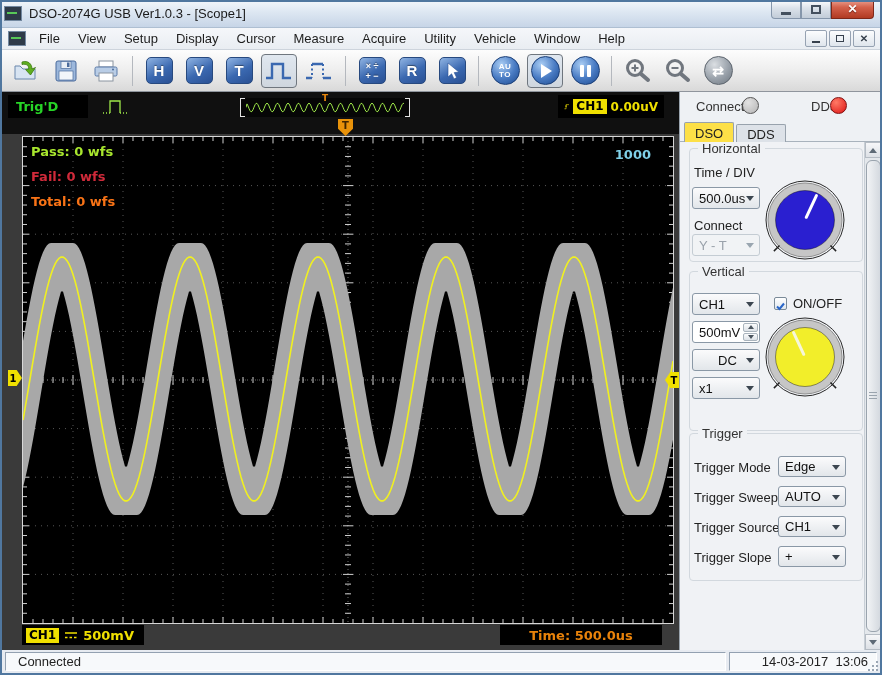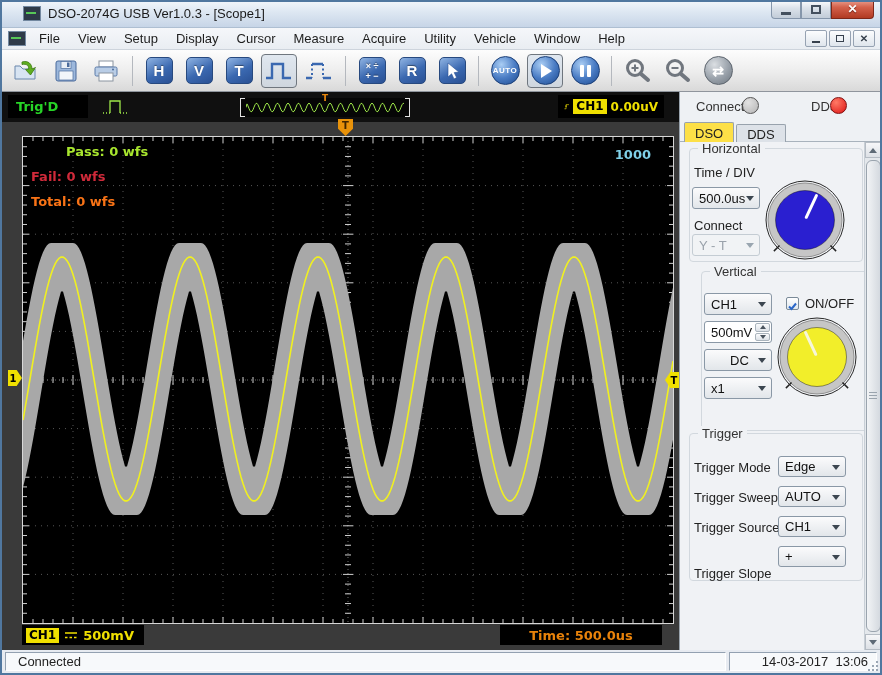--- a/index.html
+++ b/index.html
@@ -1,21 +1,21 @@
 <!DOCTYPE html>
 <html><head>
 <meta charset="utf-8">
 <style>
   html,body{margin:0;padding:0;background:#b9c4d0;font-family:"Liberation Sans",sans-serif;}
   .window{position:relative;width:882px;height:675px;background:#e9edf3;overflow:hidden;}
   .frame{position:absolute;inset:0;border:2px solid #50779f;z-index:90;pointer-events:none;}
 
   
   .titlebar{position:absolute;left:0;top:0;width:100%;height:28px;box-sizing:border-box;
-    background:linear-gradient(#f3f7fb,#dde7f2 45%,#c7d5e7);display:flex;align-items:center;padding-left:23px;
+    background:linear-gradient(#f3f7fb,#dde7f2 45%,#c7d5e7);display:flex;align-items:center;padding-left:4px;
     border-bottom:1px solid #aebfd2;}
   .app-icon{width:16px;height:13px;background:#2e3a48;border:1px solid #7388a0;position:relative;}
   .app-icon::after{content:"";position:absolute;left:2px;top:5px;width:10px;height:2px;background:#58c858;}
   .title-text{font-size:13px;color:#1a1a1a;margin-left:7px;}
   .winbtns{position:absolute;right:8px;top:0;display:flex;z-index:2;}
   .winbtn{width:30px;height:19px;border:1px solid #8596ab;border-top:none;box-sizing:border-box;
     background:linear-gradient(#ffffff,#dbe2ea 45%,#c2ccd8);display:flex;align-items:center;justify-content:center;}
   .winbtn.first{border-radius:0 0 0 4px;}
   .winbtn.close{width:43px;background:linear-gradient(#eba292,#d4614b 40%,#b13a22);border-color:#7e2718;
     border-radius:0 0 4px 0;color:#fff;font-size:12px;font-weight:bold;text-shadow:0 1px 1px #701c0e;}
@@ -41,47 +41,47 @@
     display:flex;align-items:center;padding-left:6px;gap:4px;}
   .tb{height:34px;min-width:36px;display:flex;align-items:center;justify-content:center;
     border:1px solid transparent;border-radius:4px;box-sizing:border-box;}
   .tb.sel{border-color:#6f767e;background:rgba(185,202,224,.38);}
   .tsep{width:1px;height:30px;background:#b4b8be;margin:0 4px;}
   .letter{width:27px;height:27px;border-radius:5px;border:1px solid #27497f;box-sizing:border-box;
     background:linear-gradient(150deg,#90b4e3,#3a68b0 55%,#2a5093);color:#fff;font-weight:bold;font-size:15px;
     display:flex;align-items:center;justify-content:center;text-shadow:0 -1px 1px rgba(0,0,0,.45);}
   .sphere{width:29px;height:29px;border-radius:50%;border:1px solid #1b3f78;box-sizing:border-box;
     background:radial-gradient(circle at 35% 28%,#a9cdf4,#4a7cc4 52%,#1c498e);
-    display:flex;align-items:center;justify-content:center;color:#fff;}
+    display:flex;flex-direction:column;align-items:center;justify-content:center;color:#fff;}
   .sphere.gray{background:radial-gradient(circle at 35% 28%,#dbdfe3,#99a1aa 55%,#6d767f);border-color:#5d656e;font-size:14px;font-weight:bold;}
   .auto-txt{font-size:8px;font-weight:bold;line-height:8px;letter-spacing:.5px;}
   .play-tri{width:0;height:0;border-left:11px solid #fff;border-top:7px solid transparent;border-bottom:7px solid transparent;margin-left:3px;}
   .pause-bars{display:flex;gap:3px;}
   .pause-bars i{width:4px;height:12px;background:#fff;border-radius:1px;}
   .math-rows{display:flex;flex-direction:column;align-items:center;font-size:9px;font-weight:bold;line-height:10px;}
 
   
   .left-region{position:absolute;left:2px;top:92px;width:677px;height:558px;background:#3a3a3a;}
-  .topstrip{position:absolute;left:0;top:0;width:100%;height:30px;background:#101010;}
+  .topstrip{position:absolute;left:0;top:0;width:100%;height:42px;background:#101010;}
   .trig-box{position:absolute;left:6px;top:3px;width:80px;height:23px;background:#000;
     color:#27d427;font:bold 13px "DejaVu Sans",sans-serif;display:flex;align-items:center;padding-left:8px;box-sizing:border-box;}
   .pulse-glyph{position:absolute;left:100px;top:4px;}
   .preview{position:absolute;left:238px;top:6px;width:170px;height:19px;background:#060606;}
   .br-l{position:absolute;left:0;top:0;bottom:0;width:4px;border:1px solid #e4e4e4;border-right:none;}
   .br-r{position:absolute;right:0;top:0;bottom:0;width:4px;border:1px solid #e4e4e4;border-left:none;}
   .preview-t{position:absolute;left:50%;top:-5px;transform:translateX(-50%);color:#e8870e;font:bold 9px "DejaVu Sans",sans-serif;}
   .readout{position:absolute;left:556px;top:3px;width:106px;height:23px;background:#000;
     display:flex;align-items:center;gap:4px;padding:0 6px;box-sizing:border-box;}
   .chip{background:#f0e000;color:#000;font:bold 12px "DejaVu Sans",sans-serif;padding:1px 3px;line-height:13px;}
   .level{color:#f0e000;font:bold 12px "DejaVu Sans",sans-serif;}
 
   .display{position:absolute;left:20px;top:44px;width:650px;height:486px;background:#000;border:1px solid #d8d8d8;}
   .display svg{position:absolute;left:0;top:0;}
   .ov{position:absolute;font:bold 13px "DejaVu Sans",sans-serif;}
-  #ov-pass{left:8px;top:7px;margin-left:35px;}  #ov-fail{left:8px;top:32px;}  #ov-total{left:8px;top:57px;}
+  #ov-pass{left:8px;top:7px;}  #ov-fail{left:8px;top:32px;}  #ov-total{left:8px;top:57px;}
   #ov-samples{right:22px;top:10px;}
 
   .mark{position:absolute;width:14px;height:16px;background:#f0e000;color:#000;
     font:bold 10px "DejaVu Sans",sans-serif;display:flex;align-items:center;justify-content:center;z-index:5;}
   #mark-left{left:6px;top:278px;clip-path:polygon(0 0,62% 0,100% 50%,62% 100%,0 100%);padding-right:4px;box-sizing:border-box;}
   #mark-right{left:663px;top:280px;clip-path:polygon(38% 0,100% 0,100% 100%,38% 100%,0 50%);padding-left:4px;box-sizing:border-box;}
   #mark-top{left:336px;top:27px;width:15px;height:17px;background:#e8920a;color:#402600;
     clip-path:polygon(0 0,100% 0,100% 58%,50% 100%,0 58%);align-items:flex-start;padding-top:1px;box-sizing:border-box;}
 
   .blabel{position:absolute;top:533px;height:20px;background:#000;display:flex;align-items:center;
@@ -98,21 +98,21 @@
   .ind{position:absolute;width:17px;height:17px;border-radius:50%;border:1px solid #555;box-sizing:border-box;top:5px;}
   .tabs{position:absolute;left:4px;top:30px;height:20px;display:flex;z-index:3;}
   .tab{font-size:13px;color:#222;padding:2px 10px 0;border:1px solid #98a2ac;border-bottom:none;
     border-radius:2px 2px 0 0;background:#dde2e8;margin-right:2px;height:18px;margin-top:2px;box-sizing:border-box;}
   .tab.active{background:#fde047;height:20px;margin-top:0;padding-top:3px;}
   .content{position:absolute;left:0;top:49px;right:0;bottom:0;border-top:1px solid #a8b2bc;background:#f0f2f5;}
 
   .group{position:absolute;border:1px solid #d2d8de;border-radius:4px;}
   .group-label{position:absolute;top:-8px;left:8px;background:#f0f2f5;padding:0 4px;font-size:13px;color:#333;}
   #grp-h{left:9px;top:6px;width:172px;height:112px;}
-  #grp-v{left:9px;top:129px;width:172px;height:158px;margin-left:12px;}
+  #grp-v{left:9px;top:129px;width:172px;height:158px;}
   #grp-t{left:9px;top:291px;width:172px;height:146px;}
 
   .flabel{position:absolute;font-size:13px;color:#222;}
   .combo{position:absolute;width:68px;height:22px;box-sizing:border-box;border:1px solid #8a98a6;border-radius:3px;
     background:linear-gradient(#fbfbfc,#e2e6ea);font-size:13px;color:#111;display:flex;align-items:center;
     padding-left:6px;}
   .combo .arr{position:absolute;right:5px;top:8px;width:0;height:0;border-left:4px solid transparent;
     border-right:4px solid transparent;border-top:5px solid #3c4650;}
   .combo.disabled{color:#9aa2ab;background:#f1f3f5;border-color:#c4ccd3;}
   .combo.disabled .arr{border-top-color:#9aa6b0;}
@@ -809,21 +809,21 @@
         <span class="flabel" style="left:4px;top:56px;">Trigger Sweep</span>
         <div class="combo wide" style="left:88px;top:52px;">
           <span>AUTO</span>
             <span class="arr"></span>
         </div>
         <span class="flabel" style="left:4px;top:86px;">Trigger Source</span>
         <div class="combo wide" style="left:88px;top:82px;">
           <span>CH1</span>
             <span class="arr"></span>
         </div>
-        <span class="flabel" style="left:4px;top:116px;margin-top:16px;">Trigger Slope</span>
+        <span class="flabel" style="left:4px;top:116px;">Trigger Slope</span>
         <div class="combo wide" style="left:88px;top:112px;">
           <span>+</span>
             <span class="arr"></span>
         </div>
       </div>
 
       <div class="scrollbar">
         <div class="sb-btn up">
             <i></i>
           </div>

